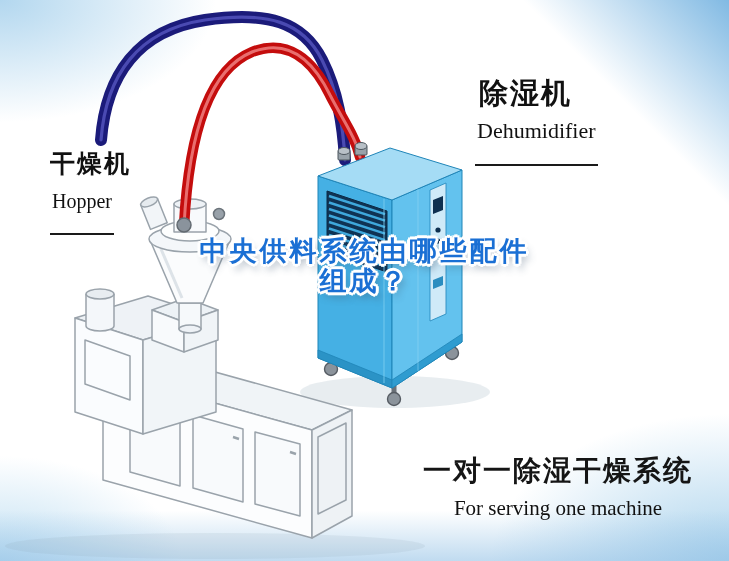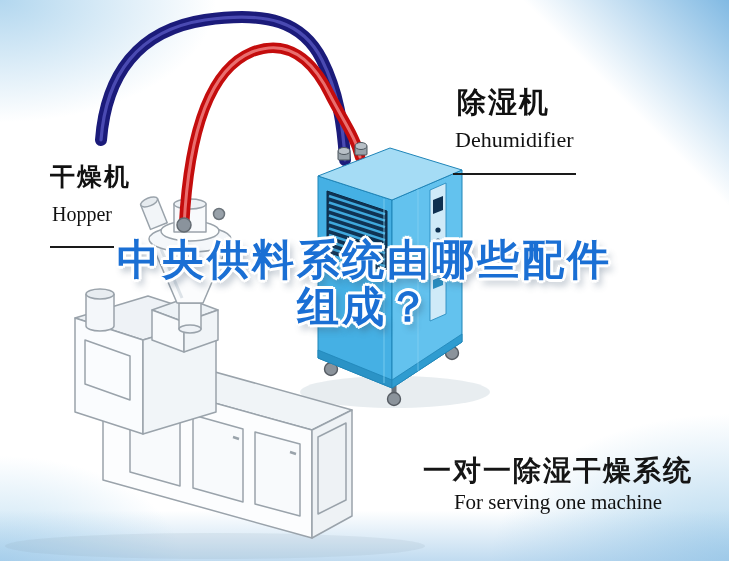--- a/index.html
+++ b/index.html
@@ -17,41 +17,41 @@
       #ffffff;
   }
 
   svg.illustration { position:absolute; left:0; top:0; z-index:1; }
 
   .label { position:absolute; z-index:2; color:#111; }
   .label .cn { font-weight:800; letter-spacing:2px; }
   .label .en { font-family:"Liberation Serif", serif; display:inline-block;
                border-bottom:2px solid #1a1a1a; padding:0 2px 20px 2px; }
 
-  .hopper-label { left:50px; top:160px; }
+  .hopper-label { left:50px; top:147px; }
   .hopper-label .cn { font-size:25px; }
   .hopper-label .en { font-size:20px; margin-top:10px; }
 
-  .dehu-label { left:453px; top:74px;margin-top:9px; }
+  .dehu-label { left:475px; top:74px; }
   .dehu-label .cn { font-size:29px; padding-left:4px; }
   .dehu-label .en { font-size:22px; margin-top:4px; }
 
   .main-title {
     position:absolute; left:0; right:0; top:236px; z-index:3;
     text-align:center; color:#1a6fd4; font-weight:800;
-    font-size:42px; line-height:1.12; letter-spacing:3px;
+    font-size:27px; line-height:1.12; letter-spacing:3px;
     text-shadow:
       -2px -2px 0 #fff, 2px -2px 0 #fff, -2px 2px 0 #fff, 2px 2px 0 #fff,
       0 -3px 0 #fff, 0 3px 0 #fff, -3px 0 0 #fff, 3px 0 0 #fff,
       4px 6px 7px rgba(60,85,110,.45);
   }
 
   .caption { position:absolute; right:36px; top:452px; z-index:2; text-align:center; }
   .caption .cn { font-size:28px; font-weight:800; color:#151515; letter-spacing:2px;text-align:right; }
-  .caption .en { font-family:"Liberation Serif", serif; font-size:21px; color:#111; }
+  .caption .en { font-family:"Liberation Serif", serif; font-size:21px; color:#111; margin-top:6px; }
 </style>
 </head>
 <body>
 
 <div class="canvas">
 
   <svg class="illustration" width="729" height="561" viewBox="0 0 729 561">
 
     <ellipse cx="395" cy="392" rx="95" ry="16" fill="rgba(110,140,160,0.16)"></ellipse>
     <ellipse cx="215" cy="546" rx="210" ry="13" fill="rgba(130,155,172,0.13)"></ellipse>

